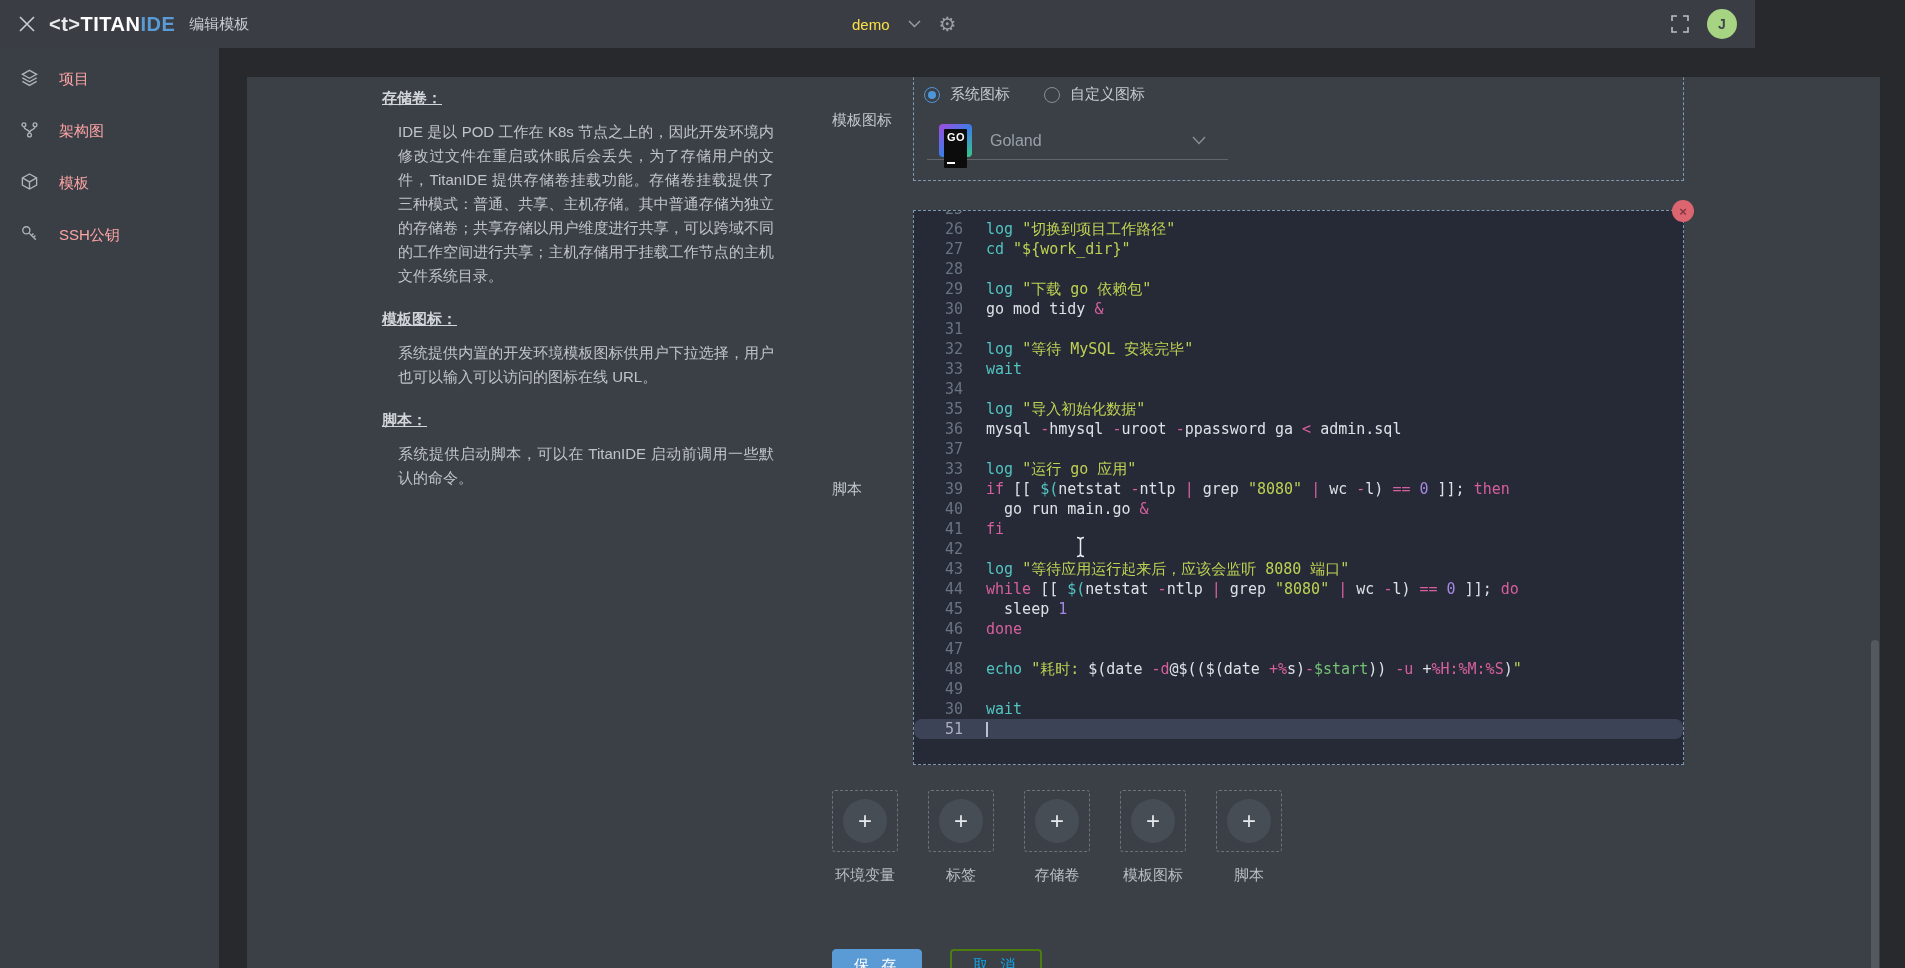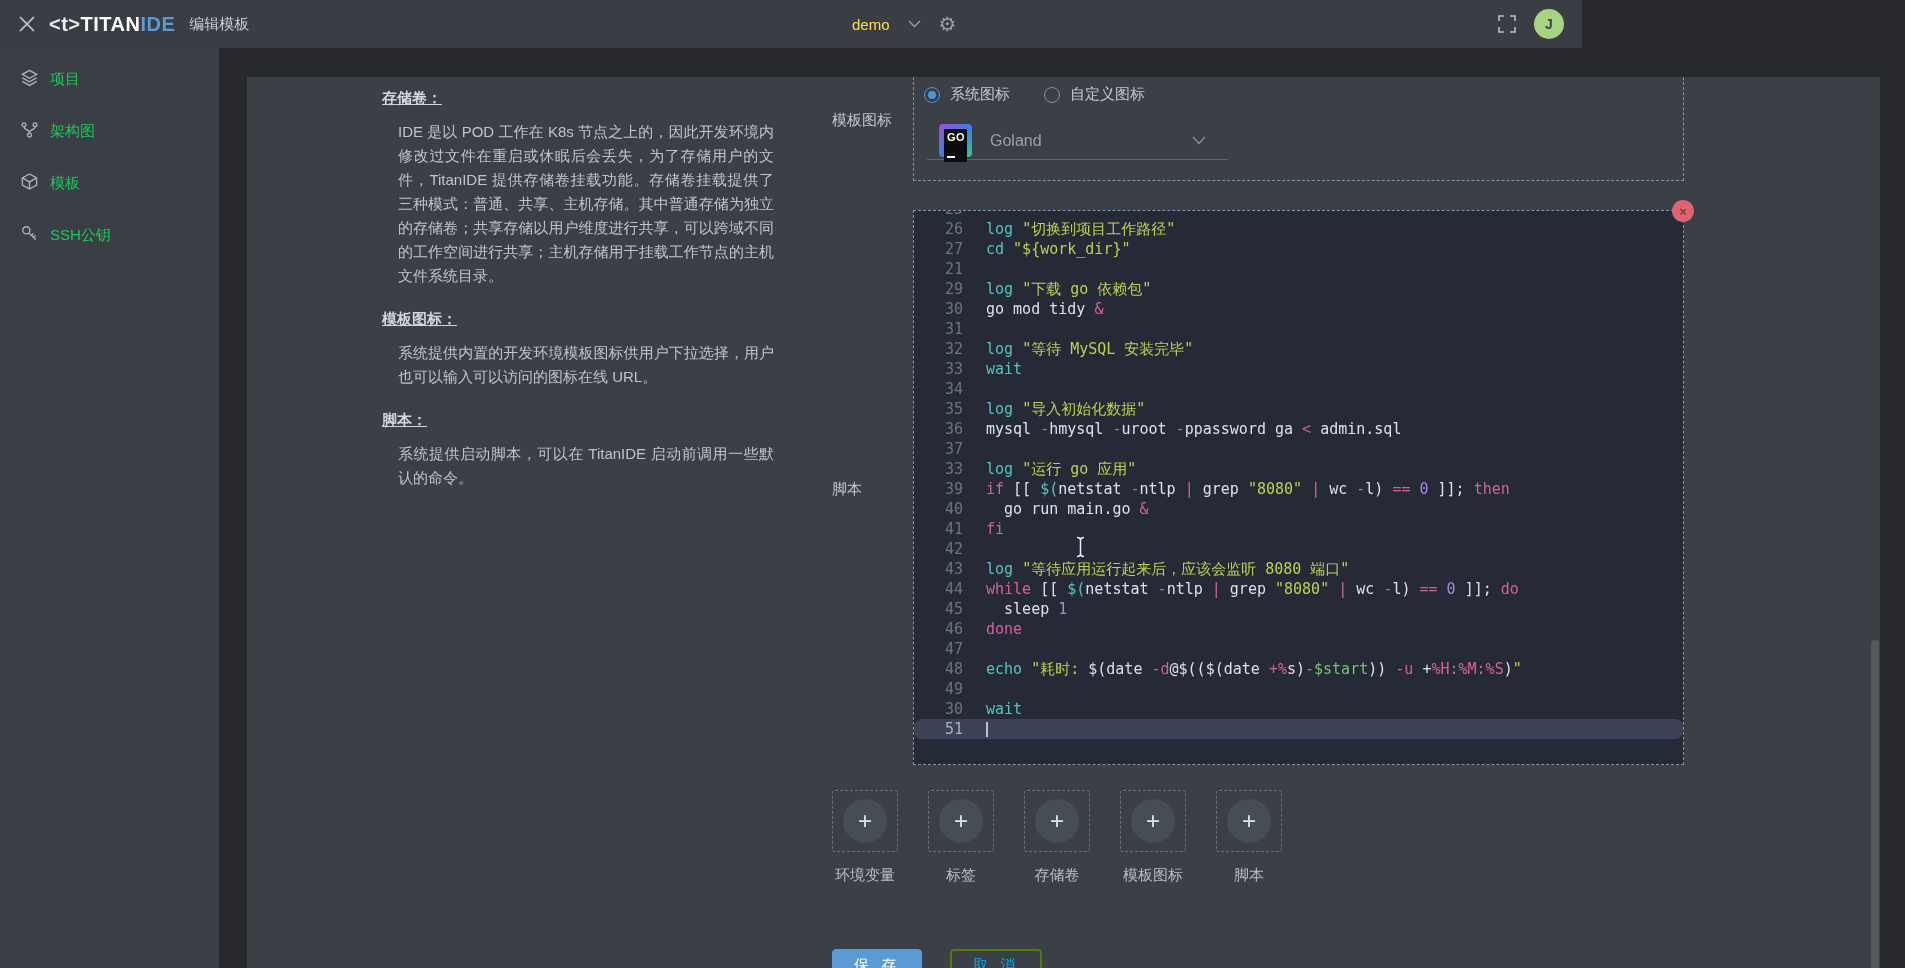--- a/index.html
+++ b/index.html
@@ -1,40 +1,40 @@
 <!DOCTYPE html>
 <html><head>
 <meta charset="utf-8">
 <style>
   * { margin:0; padding:0; box-sizing:border-box; }
   html,body { width:1905px; height:968px; overflow:hidden; background:#27292d;
               font-family:"Liberation Sans","DejaVu Sans",sans-serif; }
 
   
-  .topbar { position:absolute; left:0; top:0; width:1582px; height:48px; background:#3a3e44;
+  .topbar { position:absolute; left:0; top:0; width:1755px; height:48px; background:#3a3e44;
             display:flex; align-items:center; z-index:5; }
   .close-x { margin-left:13px; width:28px; height:28px; display:flex; align-items:center; justify-content:center;
              color:#c9ced3; cursor:pointer; }
   .logo { margin-left:8px; font-weight:bold; font-size:20px; letter-spacing:.5px; color:#ffffff; white-space:nowrap; }
   .logo .lt { color:#e8eaec; font-weight:bold; }
   .logo .ide { color:#5b9bd5; }
   .page-title { margin-left:14px; font-size:15px; color:#c9ced3; }
   .tb-center { position:absolute; left:852px; top:0; height:48px; display:flex; align-items:center; gap:18px; }
   .tb-center .ws { color:#fde047; font-size:15px; }
   .tb-center .chev, .tb-center .gear { color:#9aa0a6; display:flex; align-items:center; }
   .gear { font-family:"DejaVu Sans",sans-serif; font-size:20px; }
   .tb-right { position:absolute; right:18px; top:0; height:48px; display:flex; align-items:center; gap:18px; }
   .fs-icon { color:#b9bec4; display:flex; }
   .avatar { width:30px; height:30px; border-radius:50%; background:#a6d483; color:#41464c;
             display:flex; align-items:center; justify-content:center; font-size:14px; font-weight:bold; }
 
   
   .sidebar { position:absolute; left:0; top:48px; width:219px; height:920px; background:#3a3e45; z-index:4; }
-  .side-item { height:50px; margin-top:2px; display:flex; align-items:center; padding-left:20px; gap:11px;
-               color:#22c55e; font-size:15px; cursor:pointer; }
+  .side-item { height:50px; margin-top:2px; display:flex; align-items:center; padding-left:20px; gap:20px;
+               color:#fca5a5; font-size:15px; cursor:pointer; }
   .side-item:first-child { margin-top:6px; }
   .side-item svg { color:#aeb3b9; flex:0 0 auto; }
 
   
   .panel { position:absolute; left:247px; top:77px; width:1633px; height:891px; background:#3b4046; }
 
   
   .docs { position:absolute; left:135px; top:12px; width:392px; }
   .docs h3 { font-size:15px; font-weight:bold; color:#d2d5d9; margin-bottom:12px;text-decoration:underline; }
   .docs p { font-size:15px; line-height:24px; color:#c0c4c9; margin:0 0 22px 16px; text-align:justify; }
@@ -47,21 +47,21 @@
               border:1px dashed #7f98ae; border-top-color:transparent; }
   .radio-row { position:absolute; left:10px; top:7px; display:flex; align-items:center; gap:10px; font-size:15px; color:#c6cad0; }
   .radio { width:16px; height:16px; border-radius:50%; border:1px solid #878d94; background:transparent; position:relative; }
   .radio.sel { border:1.5px solid #4f95d9; }
   .radio.sel::after { content:""; position:absolute; left:3px; top:3px; width:8px; height:8px; border-radius:50%; background:#4f95d9; }
   .radio-label { margin-right:24px; }
   .ide-select { position:absolute; left:13px; top:44px; width:301px; height:38px; border-bottom:1px solid #61666d;
                 display:flex; align-items:center; cursor:pointer; }
   .goland-ic { width:33px; height:33px; margin-left:12px; border-radius:4px; position:relative;
                background:linear-gradient(135deg,#a44ae0 0%,#3d7ce8 52%,#35cd83 100%); }
-  .goland-ic .inner { position:absolute; left:5px; top:5px; width:23px; height:33px; background:#0c0c0c; border-radius:1px;
+  .goland-ic .inner { position:absolute; left:5px; top:5px; width:23px; height:39px; background:#0c0c0c; border-radius:1px;
                       color:#ffffff; font-weight:bold; font-size:11px; padding:2px 0 0 3px; letter-spacing:.5px; }
   .goland-ic .inner::after { content:""; position:absolute; left:3px; bottom:4px; width:8px; height:2px; background:#fff; }
   .ide-select .val { margin-left:18px; font-size:16px; color:#9aa0a7; }
   .ide-select .chev { position:absolute; right:22px; color:#8a9097; display:flex; }
 
   
   .editor-box { position:absolute; left:666px; top:133px; width:771px; height:555px;
                 border:1px dashed #7f98ae; background:#262a37; }
   .del-badge { position:absolute; right:-11px; top:-11px; width:22px; height:22px; border-radius:50%;
                background:#dd6570; color:#7d3742; font-size:13px; font-weight:bold;
@@ -203,21 +203,21 @@
 
   <div class="field-label" style="top:403px">脚本</div>
 
   <div class="editor-box">
     <div class="del-badge">×</div>
     <div class="code-scroll">
       <div class="code-lines" id="code-lines">
           <div class="cl"><span class="num">25</span><span class="code"></span></div>
           <div class="cl"><span class="num">26</span><span class="code"><span class="c-fn">log</span><span class="c-txt"> </span><span class="c-str">"切换到项目工作路径"</span></span></div>
           <div class="cl"><span class="num">27</span><span class="code"><span class="c-fn">cd</span><span class="c-txt"> </span><span class="c-str">"${work_dir}"</span></span></div>
-          <div class="cl"><span class="num">21</span><span class="code"></span></div>
+          <div class="cl"><span class="num">28</span><span class="code"></span></div>
           <div class="cl"><span class="num">29</span><span class="code"><span class="c-fn">log</span><span class="c-txt"> </span><span class="c-str">"下载 go 依赖包"</span></span></div>
           <div class="cl"><span class="num">30</span><span class="code"><span class="c-txt">go mod tidy </span><span class="c-op">&amp;</span></span></div>
           <div class="cl"><span class="num">31</span><span class="code"></span></div>
           <div class="cl"><span class="num">32</span><span class="code"><span class="c-fn">log</span><span class="c-txt"> </span><span class="c-str">"等待 MySQL 安装完毕"</span></span></div>
           <div class="cl"><span class="num">33</span><span class="code"><span class="c-fn">wait</span></span></div>
           <div class="cl"><span class="num">34</span><span class="code"></span></div>
           <div class="cl"><span class="num">35</span><span class="code"><span class="c-fn">log</span><span class="c-txt"> </span><span class="c-str">"导入初始化数据"</span></span></div>
           <div class="cl"><span class="num">36</span><span class="code"><span class="c-txt">mysql </span><span class="c-op">-</span><span class="c-txt">hmysql </span><span class="c-op">-</span><span class="c-txt">uroot </span><span class="c-op">-</span><span class="c-txt">ppassword ga </span><span class="c-op">&lt;</span><span class="c-txt"> admin.sql</span></span></div>
           <div class="cl"><span class="num">37</span><span class="code"></span></div>
           <div class="cl"><span class="num">33</span><span class="code"><span class="c-fn">log</span><span class="c-txt"> </span><span class="c-str">"运行 go 应用"</span></span></div>

